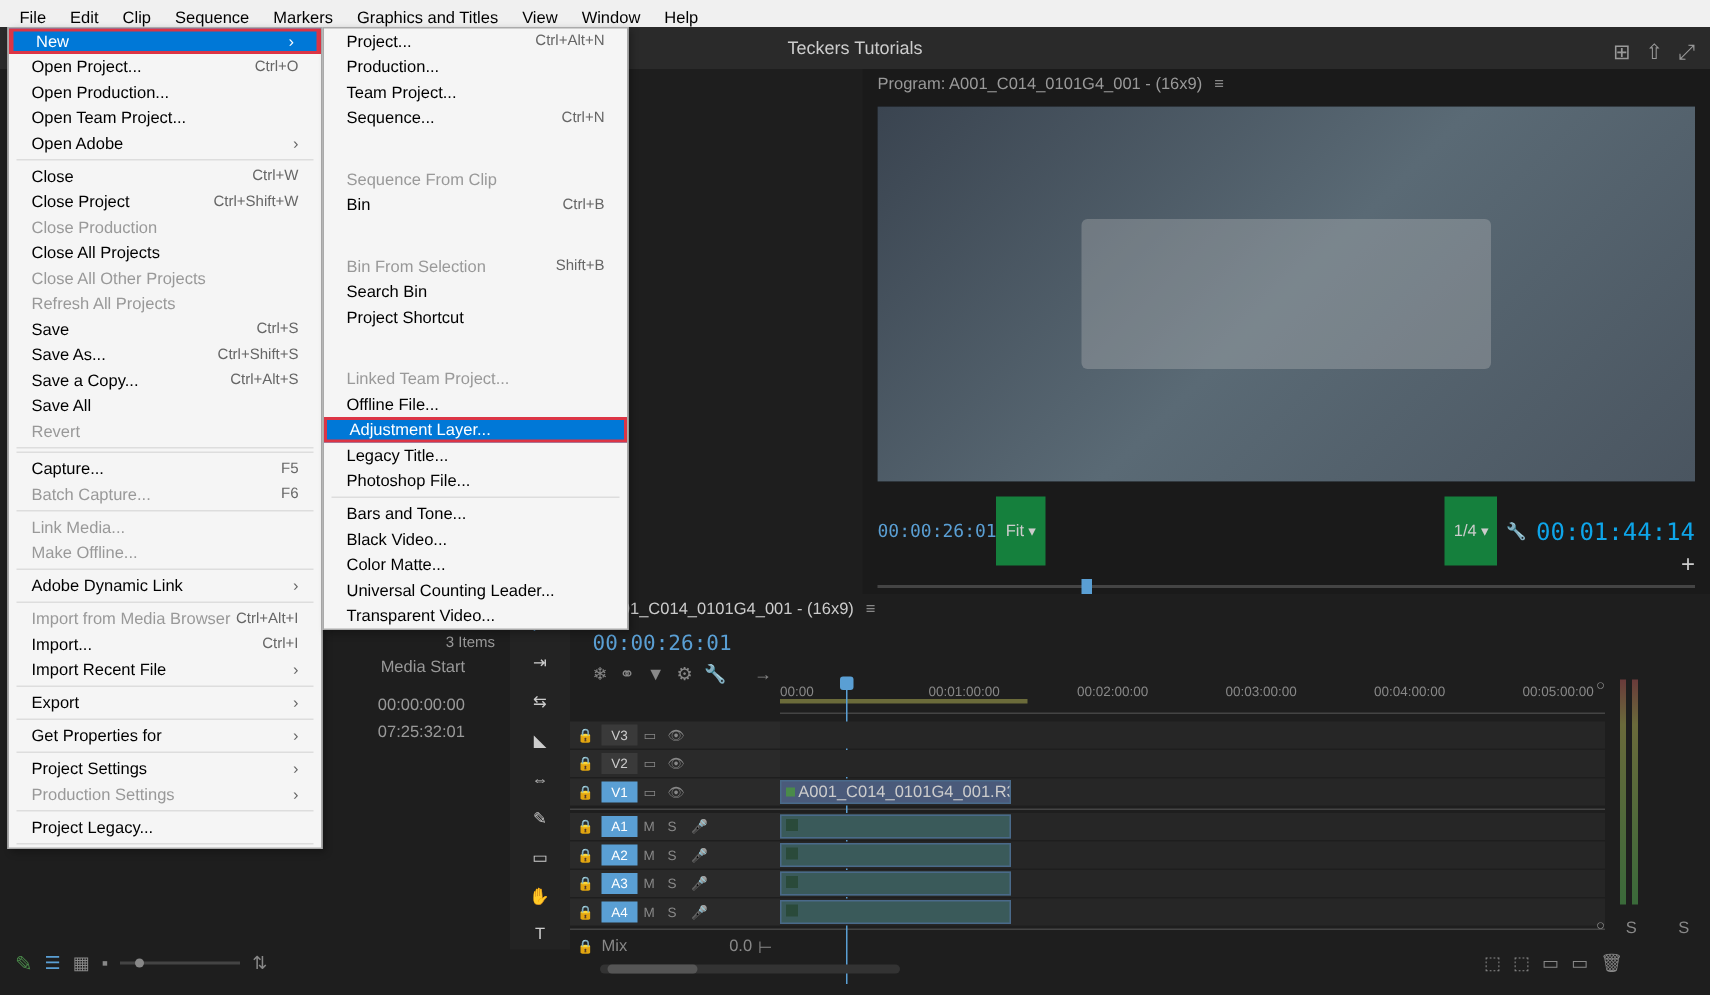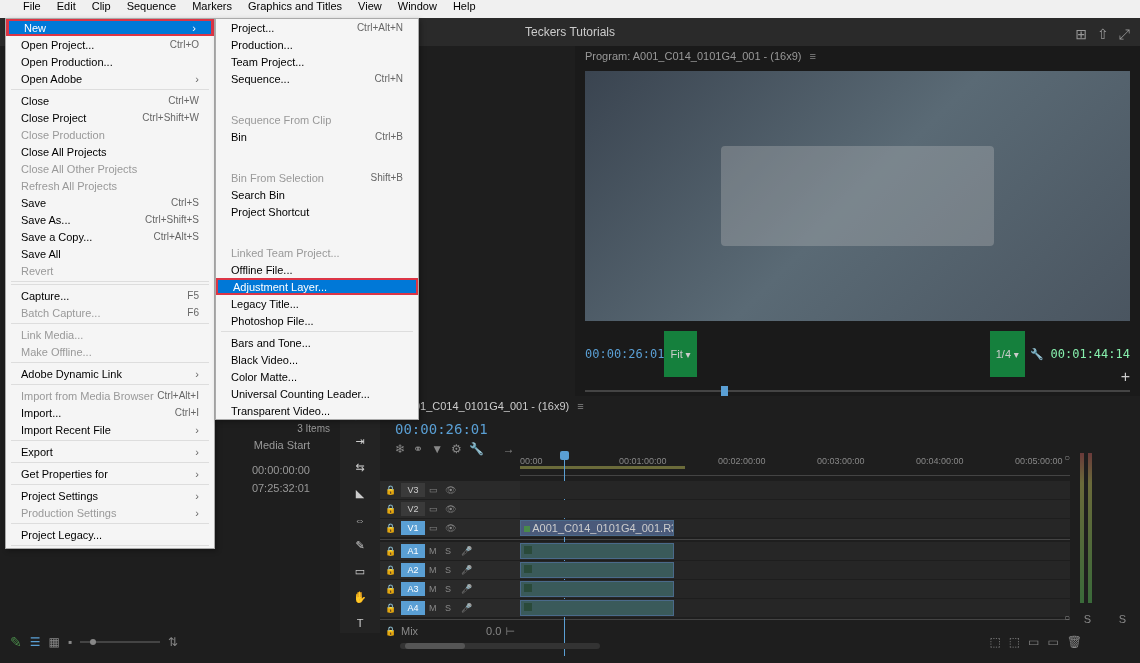--- a/index.html
+++ b/index.html
@@ -1,19 +1,19 @@
 <!DOCTYPE html>
 <html><head>
 <meta charset="utf-8">
 <style>
 * { margin: 0; padding: 0; box-sizing: border-box; font-family: 'Segoe UI', Arial, sans-serif; font-size: 11px; }
 body { background: #1e1e1e; color: #ccc; width: 1140px; height: 663px; overflow: hidden; position: relative; }
 
 
-.menu-bar { background: #f0f0f0; height: 18px; display: flex; align-items: flex-start; padding: 0 15px; color: #000; }
+.menu-bar { background: #f0f0f0; height: 18px; display: flex; align-items: flex-end; padding: 0 5px; color: #000; }
 .menu-item { padding: 0 8px; cursor: pointer; }
 
 
 .file-menu { position: absolute; top: 18px; left: 5px; width: 210px; background: #f5f5f5; border: 1px solid #aaa; box-shadow: 2px 2px 5px rgba(0,0,0,0.3); z-index: 100; }
 .menu-row { display: flex; justify-content: space-between; align-items: center; padding: 2px 15px; color: #000; cursor: pointer; height: 17px; }
 .menu-row.highlighted { background: #0078d7; color: #fff; border: 2px solid #dc3545; border-left: 3px solid #dc3545; border-right: 3px solid #dc3545; }
 .menu-row.disabled { color: #999; }
 .menu-row.has-submenu::after { content: '›'; color: #666; }
 .menu-row.highlighted.has-submenu::after { color: #fff; }
 .menu-separator { height: 1px; background: #ddd; margin: 2px 5px; }
@@ -32,21 +32,21 @@
 
 
 .program-panel { position: absolute; top: 46px; left: 575px; right: 0; height: 350px; background: #1a1a1a; }
 .panel-header { height: 20px; display: flex; align-items: center; padding: 0 10px; color: #999; font-size: 10px; }
 .program-monitor { margin: 5px 10px; height: 250px; background: #000; position: relative; }
 .placeholder-video { width: 100%; height: 100%; background: linear-gradient(135deg, #3a4450 0%, #5a6a75 50%, #4a5560 100%); position: relative; }
 .placeholder-video::after { content: ''; position: absolute; top: 30%; left: 25%; width: 50%; height: 40%; background: rgba(200,200,200,0.3); border-radius: 4px; }
 
 .monitor-controls { display: flex; align-items: center; justify-content: space-between; padding: 5px 10px; }
 .timecode { color: #5a9fd4; font-family: monospace; font-size: 12px; }
-.timecode-right { color: #86efac; font-family: monospace; font-size: 12px; }
+.timecode-right { color: #0ea5e9; font-family: monospace; font-size: 16px; }
 .fit-dropdown { background: #15803d; color: #ccc; padding: 17px 6px; font-size: 10px; }
 .transport-controls { display: flex; justify-content: center; gap: 8px; padding: 8px; }
 .transport-btn { width: 18px; height: 18px; color: #ccc; cursor: pointer; display: flex; align-items: center; justify-content: center; font-size: 10px; }
 .plus-btn { position: absolute; right: 10px; bottom: 10px; color: #ccc; font-size: 16px; }
 
 
 .top-right-icons { position: absolute; top: 26px; right: 10px; display: flex; gap: 10px; z-index: 2; }
 .tr-icon { color: #999; cursor: pointer; font-size: 14px; }
 
 
@@ -383,20 +383,24 @@
       <span class="shortcut"></span>
     </div>
     <div class="menu-row">
       <span>Open Project...</span>
       <span class="shortcut">Ctrl+O</span>
     </div>
     <div class="menu-row">
       <span>Open Production...</span>
       <span class="shortcut"></span>
     </div>
+    <div class="menu-row">
+      <span>Open Team Project...</span>
+      <span class="shortcut"></span>
+    </div>
     <div class="menu-row has-submenu">
       <span>Open Adobe</span>
       <span class="shortcut"></span>
     </div>
     <div class="menu-separator"></div>
     <div class="menu-row">
       <span>Close</span>
       <span class="shortcut">Ctrl+W</span>
     </div>
     <div class="menu-row">

